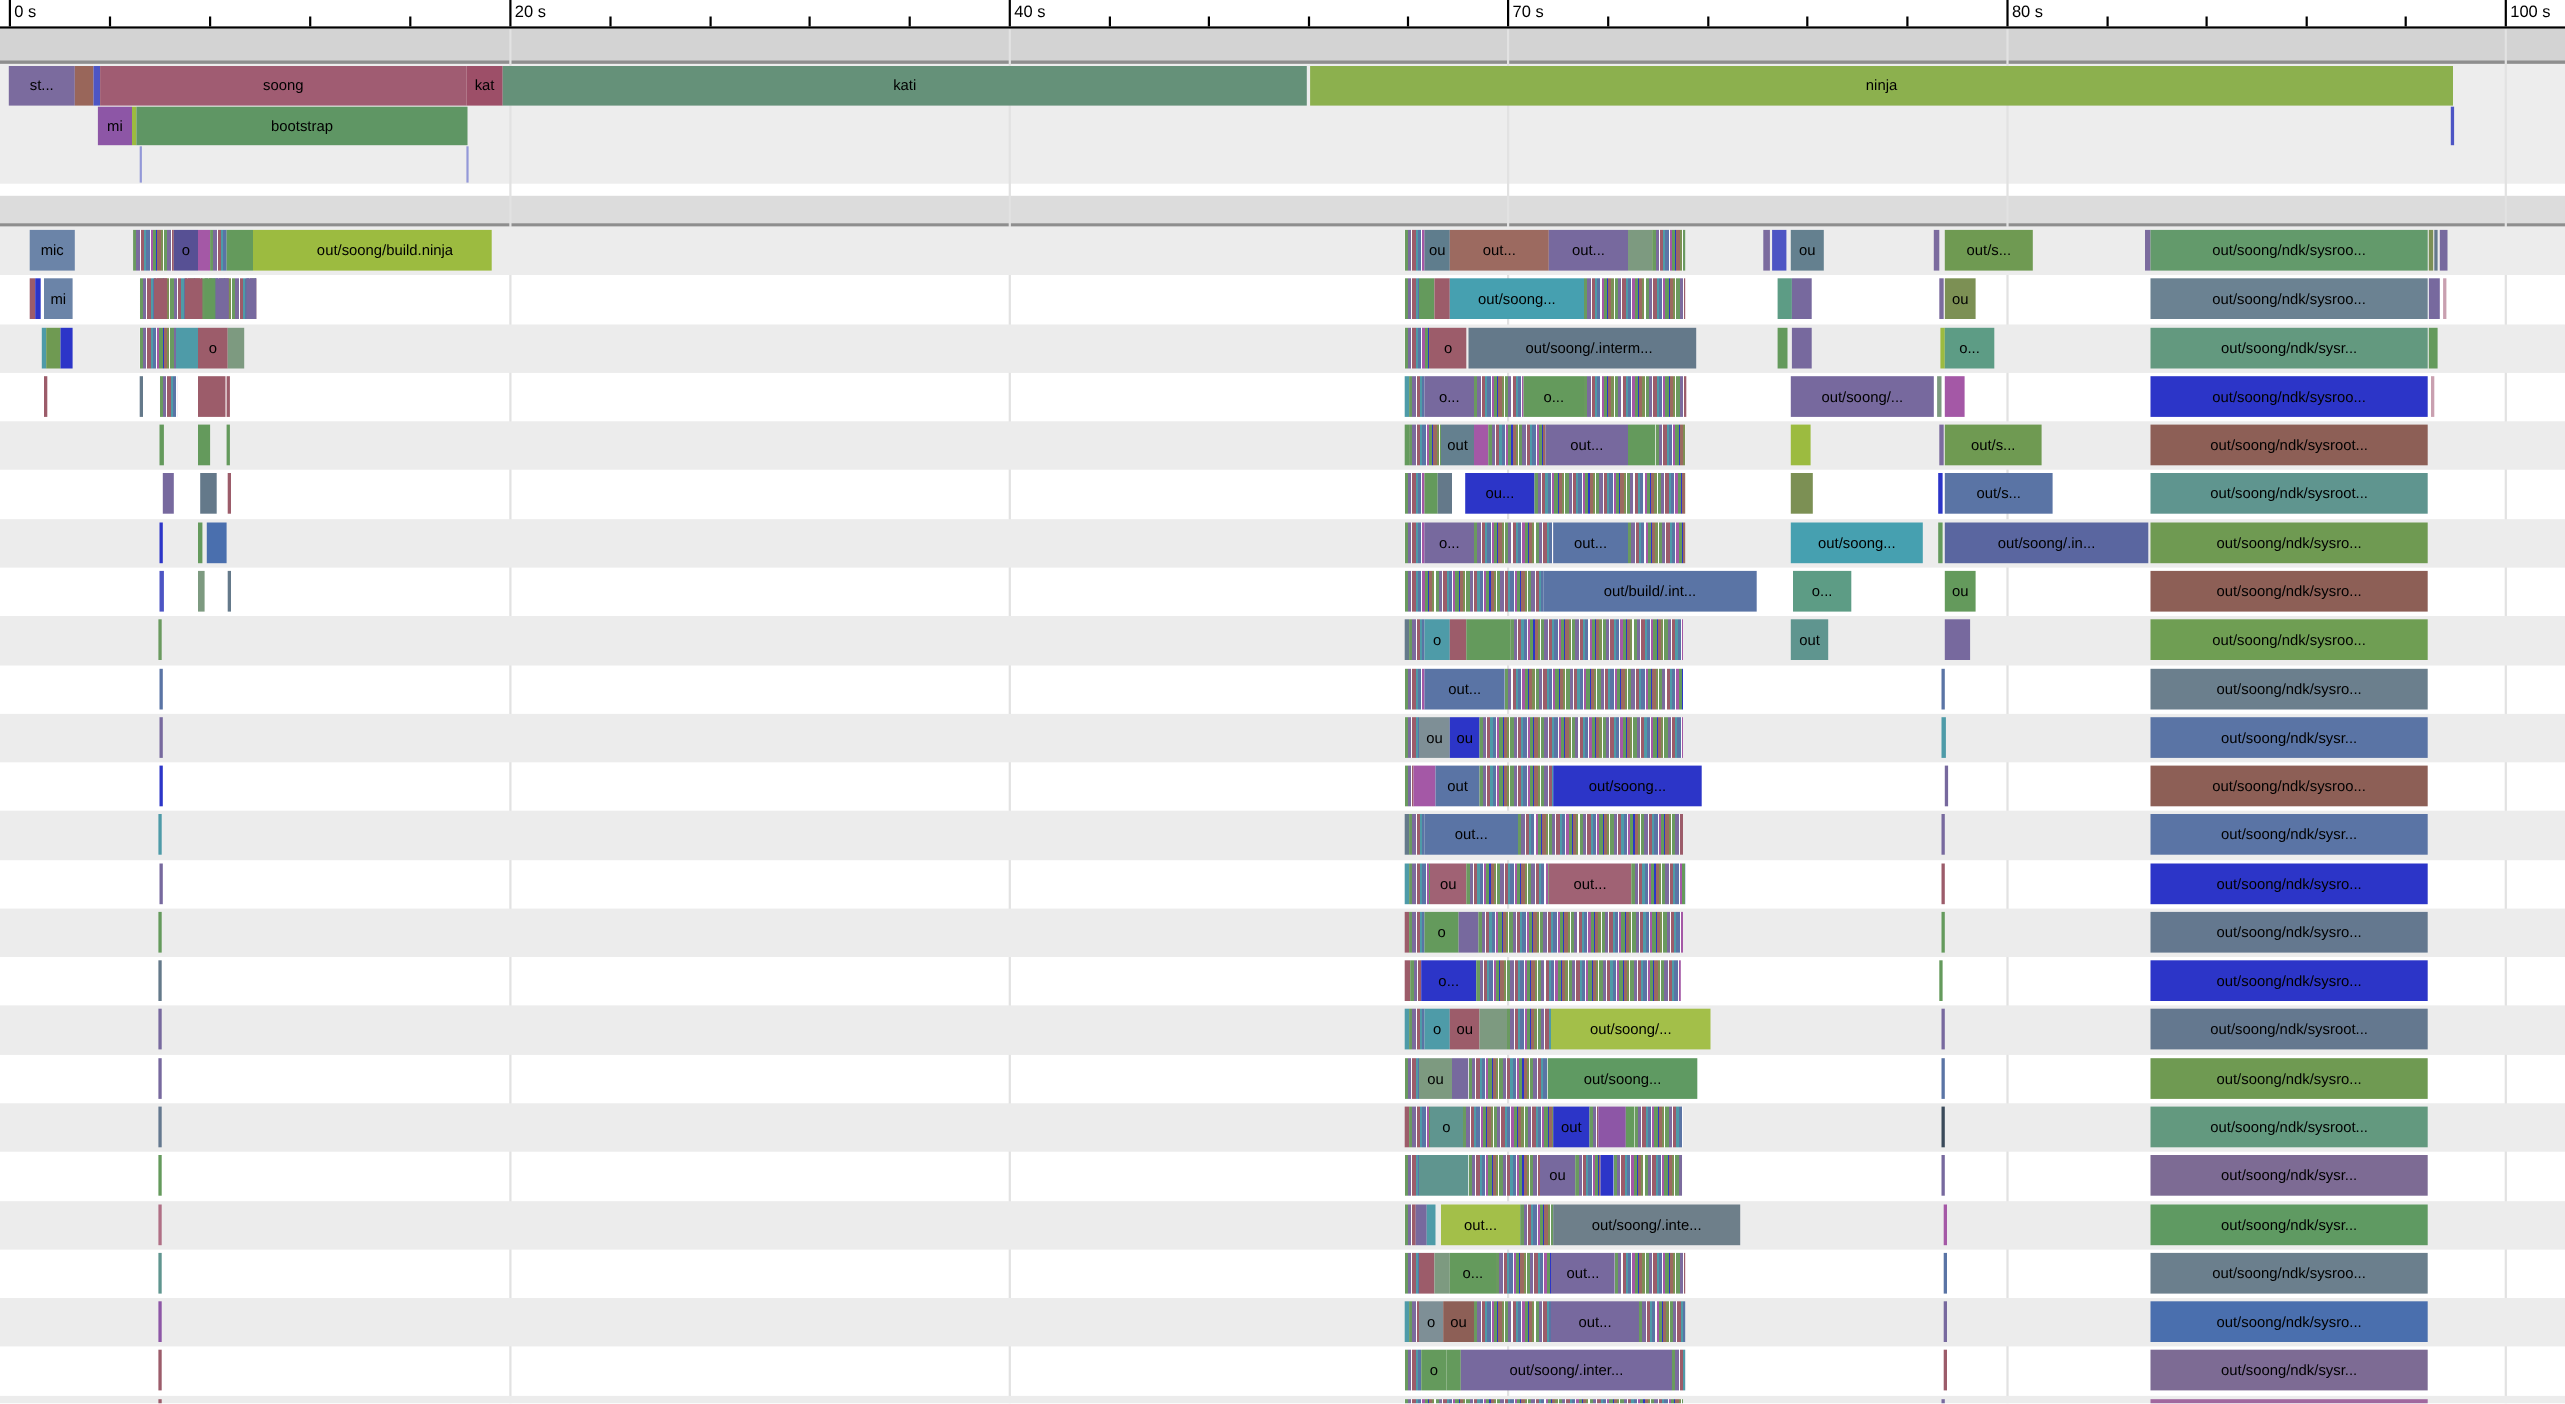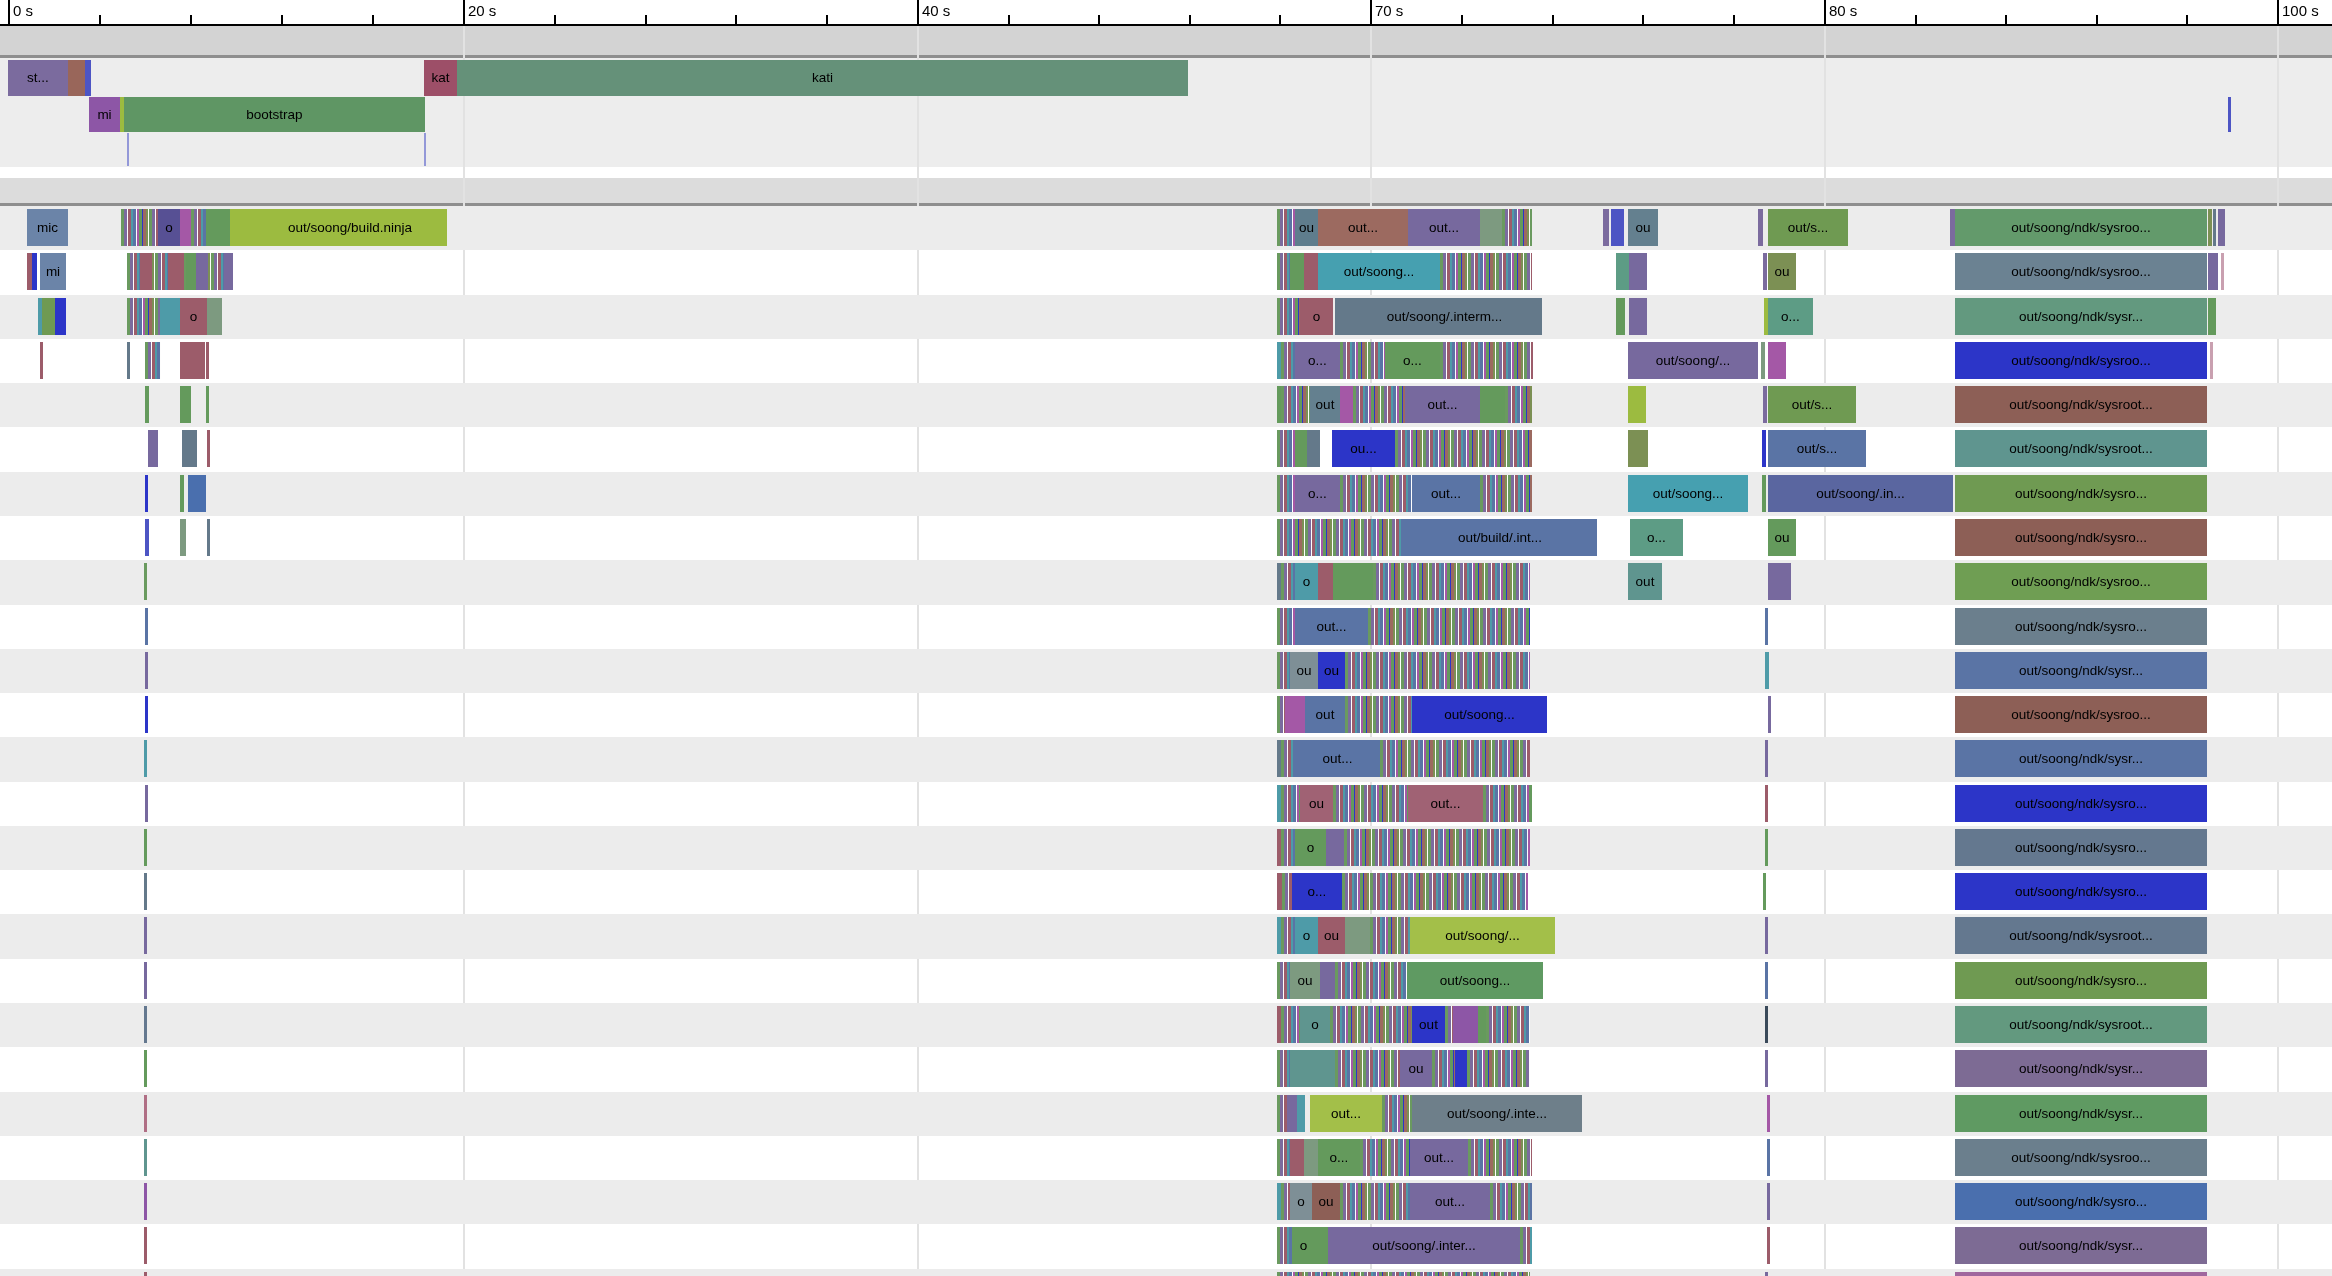--- a/index.html
+++ b/index.html
@@ -72,22 +72,24 @@
       <div class="gridline" style="left: 917px;"></div>
       <div class="gridline" style="left: 1370px;"></div>
       <div class="gridline" style="left: 1824px;"></div>
       <div class="gridline" style="left: 2277px;"></div>
     </div>
   <div id="upper">
       <div class="row" style="top: 60px; height: 36px;">
         <div class="bar" style="left: 8px; width: 60px; height: 36px; line-height: 36px; background: rgb(123, 107, 158);">st...</div>
         <div class="bar" style="left: 68px; width: 17px; height: 36px; line-height: 36px; background: rgb(153, 102, 90);"></div>
         <div class="bar" style="left: 85px; width: 6px; height: 36px; line-height: 36px; background: rgb(77, 85, 196);"></div>
+        <div class="bar" style="left: 91px; width: 333px; height: 36px; line-height: 36px; background: rgb(160, 92, 114);">soong</div>
         <div class="bar" style="left: 424px; width: 33px; height: 36px; line-height: 36px; background: rgb(157, 79, 104);">kat</div>
         <div class="bar" style="left: 457px; width: 731px; height: 36px; line-height: 36px; background: rgb(101, 145, 121);">kati</div>
+        <div class="bar" style="left: 1191px; width: 1039px; height: 36px; line-height: 36px; background: rgb(140, 176, 78);">ninja</div>
       </div>
       <div class="row" style="top: 97px; height: 35px;">
         <div class="bar" style="left: 89px; width: 31px; height: 35px; line-height: 35px; background: rgb(141, 86, 166);">mi</div>
         <div class="bar" style="left: 120px; width: 4px; height: 35px; line-height: 35px; background: rgb(156, 187, 64);"></div>
         <div class="bar" style="left: 124px; width: 301px; height: 35px; line-height: 35px; background: rgb(95, 150, 100);">bootstrap</div>
         <div class="bar" style="left: 2228px; width: 3px; height: 35px; line-height: 35px; background: rgb(77, 85, 196);"></div>
       </div>
       <div class="row" style="top: 133px; height: 33px;">
         <div class="bar" style="left: 127px; width: 2px; height: 33px; line-height: 33px; background: rgb(147, 152, 216);"></div>
         <div class="bar" style="left: 424px; width: 2px; height: 33px; line-height: 33px; background: rgb(147, 152, 216);"></div>

